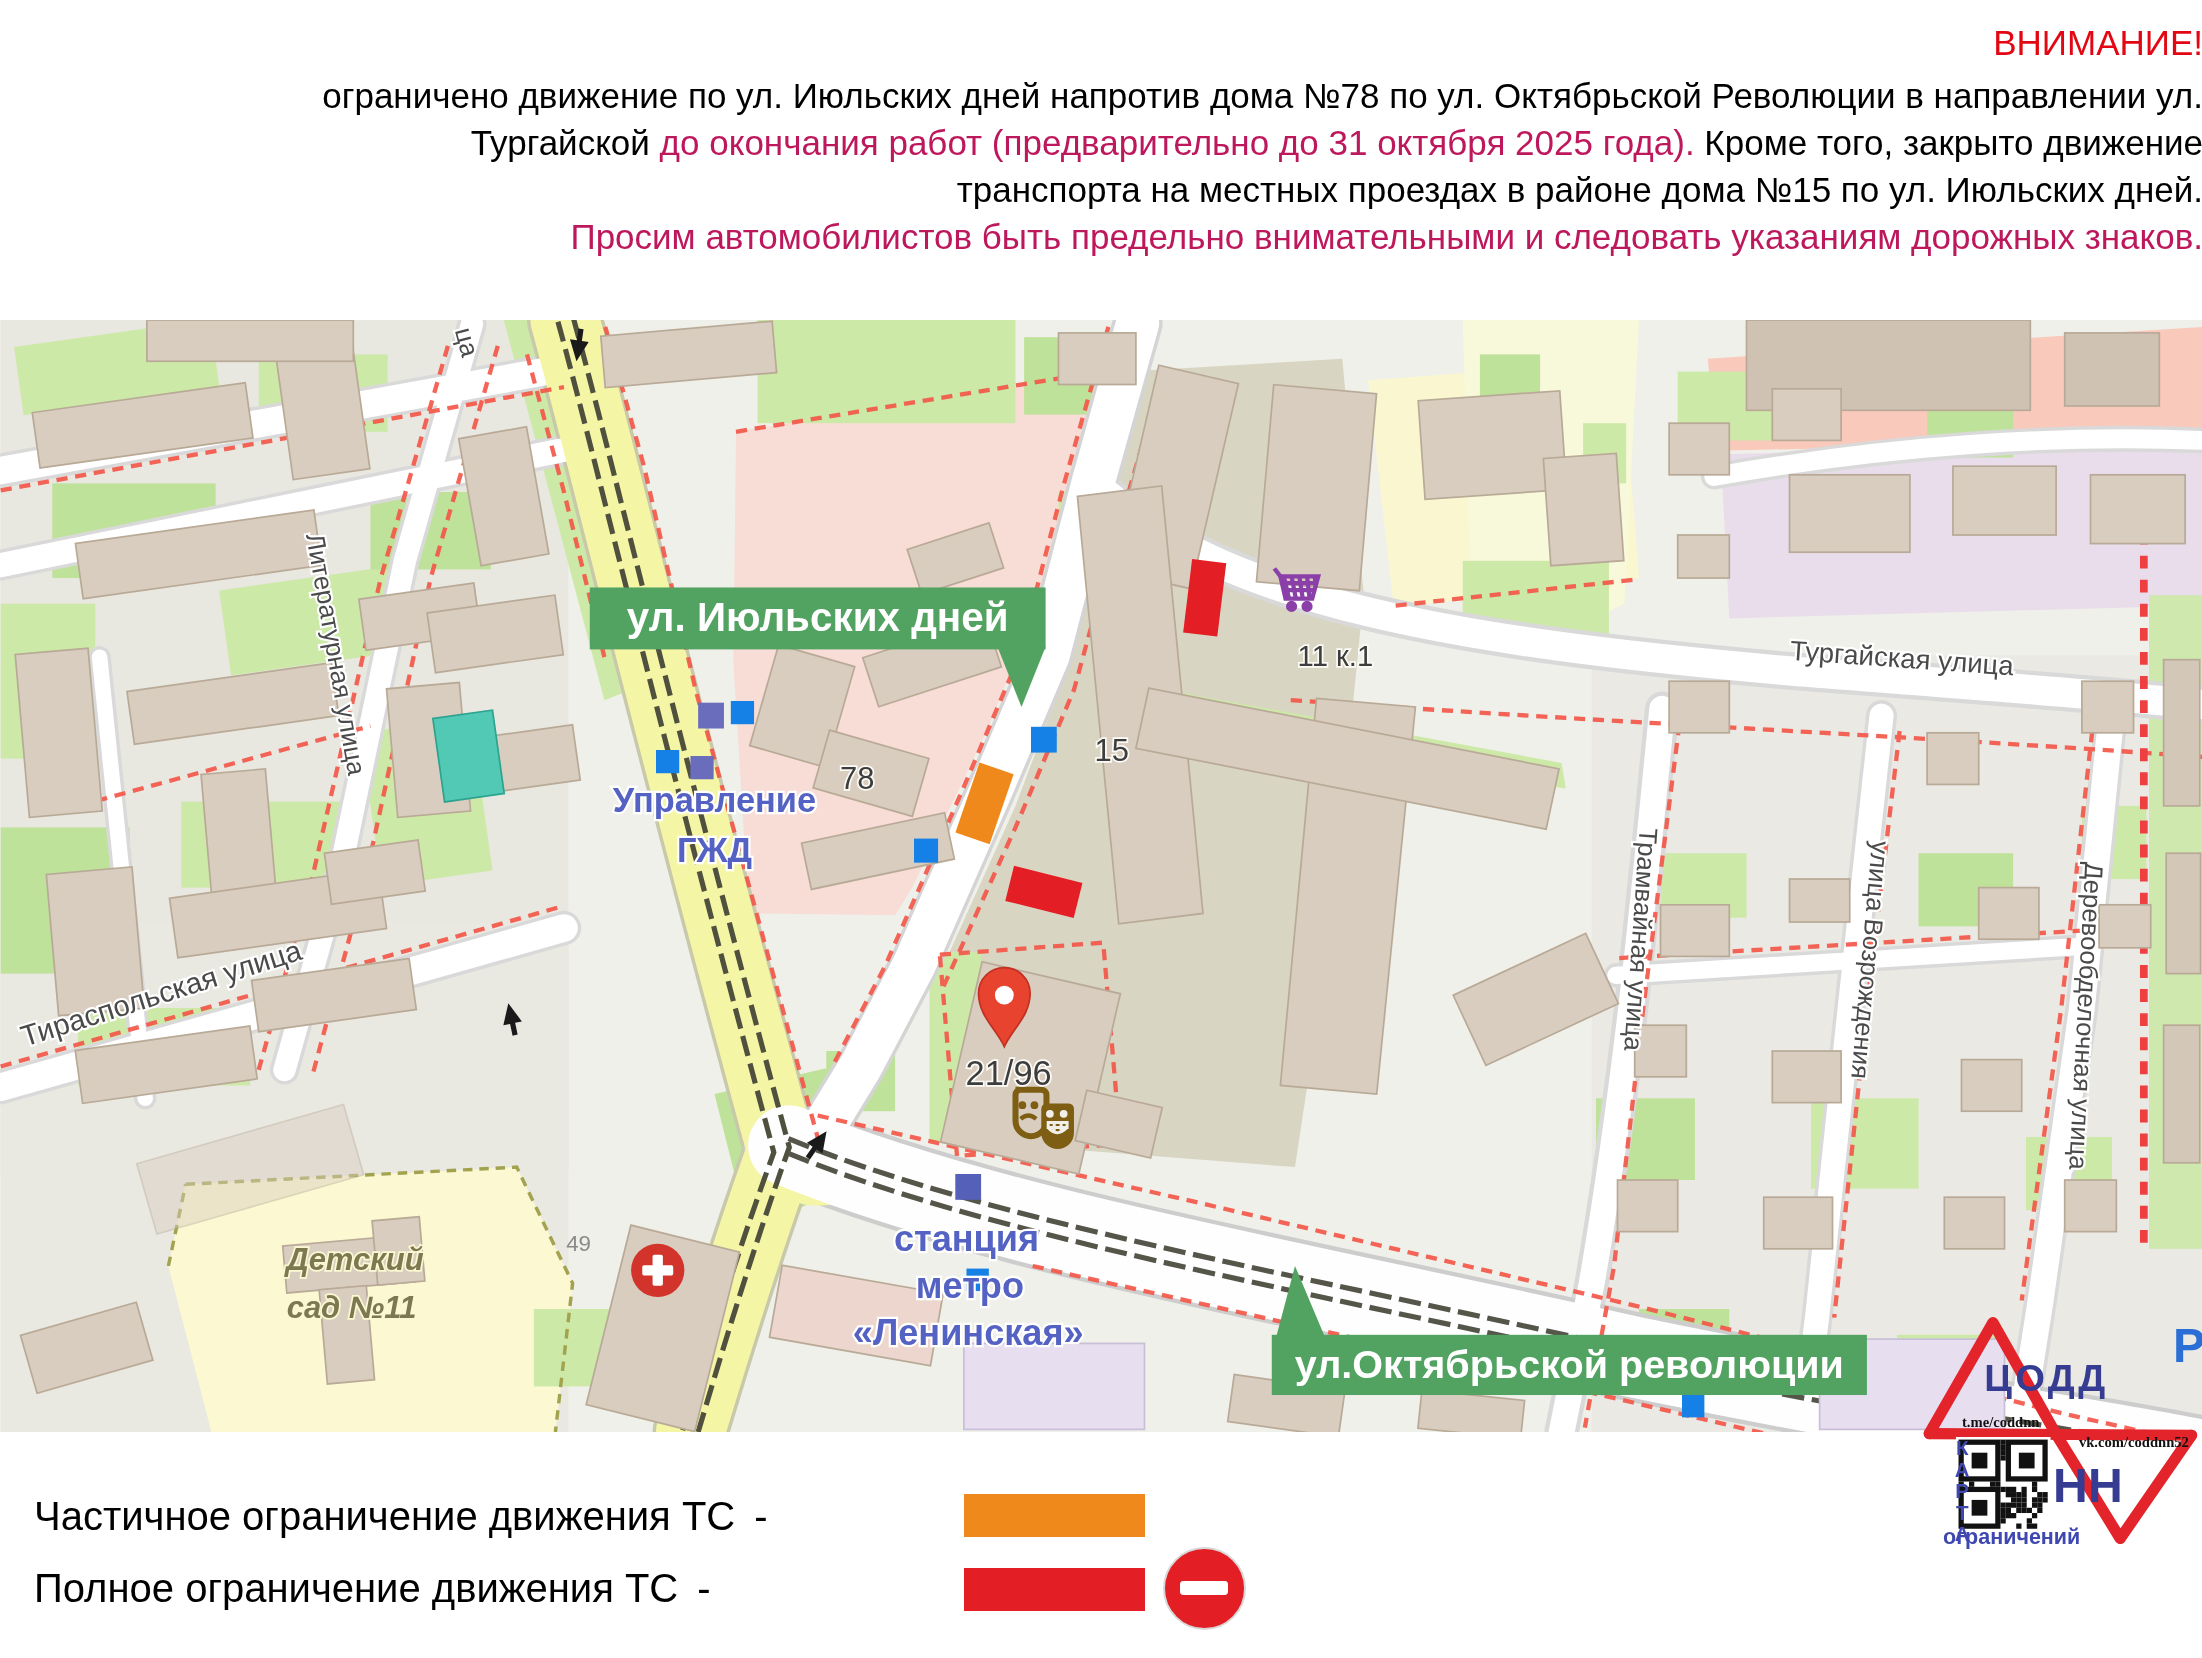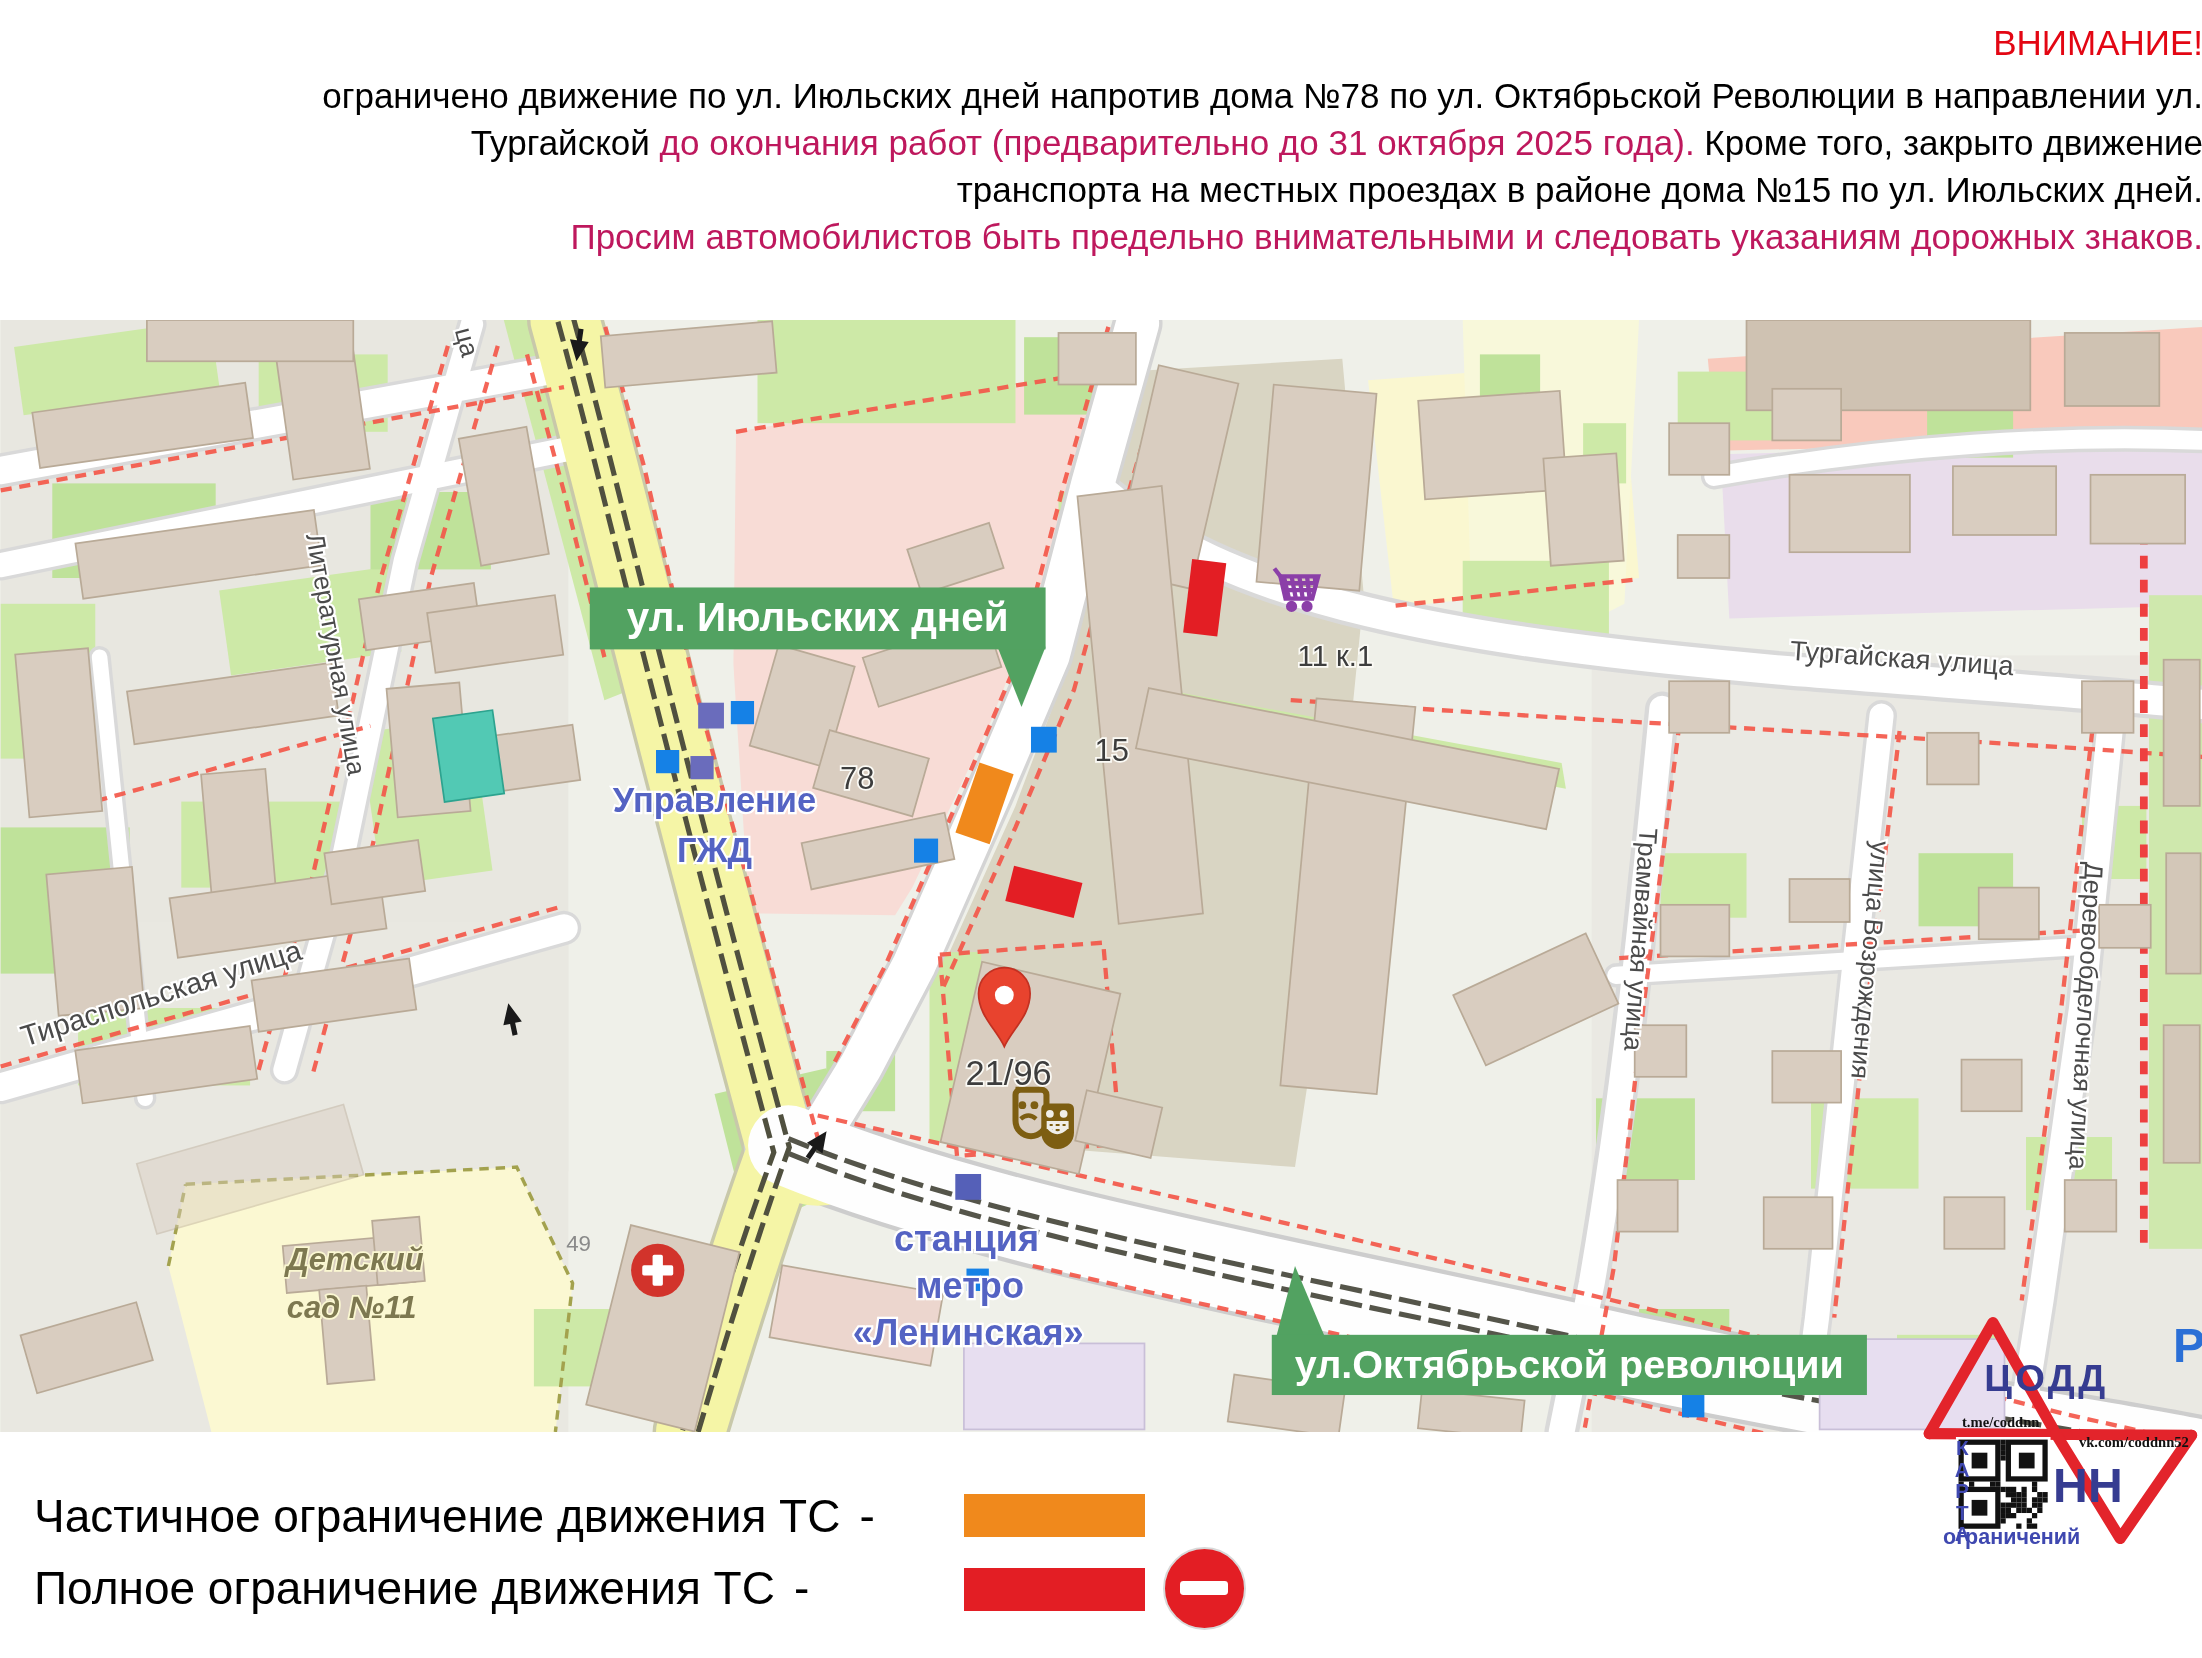--- a/index.html
+++ b/index.html
@@ -12,21 +12,21 @@
   .red{color:#be185d;}
   
   .map{position:absolute;top:320px;left:0;width:2203px;height:1112px;overflow:hidden;background:#eff0e9;}
   .map svg{display:block;}
   .m-label{paint-order:stroke;stroke:#ffffff;stroke-width:5px;fill:#4a4a4a;}
   .m-house{paint-order:stroke;stroke:#fbfaf5;stroke-width:4px;fill:#3d3d3d;}
   .m-poi{paint-order:stroke;stroke:#ffffff;stroke-width:5px;fill:#5463c3;font-weight:bold;}
   .m-school{paint-order:stroke;stroke:#fbf8d2;stroke-width:4px;fill:#7d7850;font-weight:bold;}
   .badge-txt{fill:#ffffff;font-weight:bold;}
   
-  .legend-row{position:absolute;display:flex;align-items:center;font-size:46px;color:#000;height:52px;}
+  .legend-row{position:absolute;display:flex;align-items:center;font-size:40px;color:#000;height:52px;}
   .legend-dash{margin-left:19px;}
   .swatch{position:absolute;width:181px;height:43px;}
   .sw-orange{left:964px;top:1494px;background:#f0891c;}
   .sw-red{left:964px;top:1568px;background:#e31e24;}
   .noentry{position:absolute;left:1163px;top:1547px;width:83px;height:83px;border-radius:50%;
            background:#e31e24;border:2.6px solid #d8d8d8;box-sizing:border-box;}
   .noentry .bar{position:absolute;left:14.6px;top:32px;width:48px;height:13.8px;background:#fff;border-radius:3.4px;}
   
   .logo{position:absolute;left:1917px;top:1308px;width:286px;height:258px;}
   .logo svg{display:block;}

